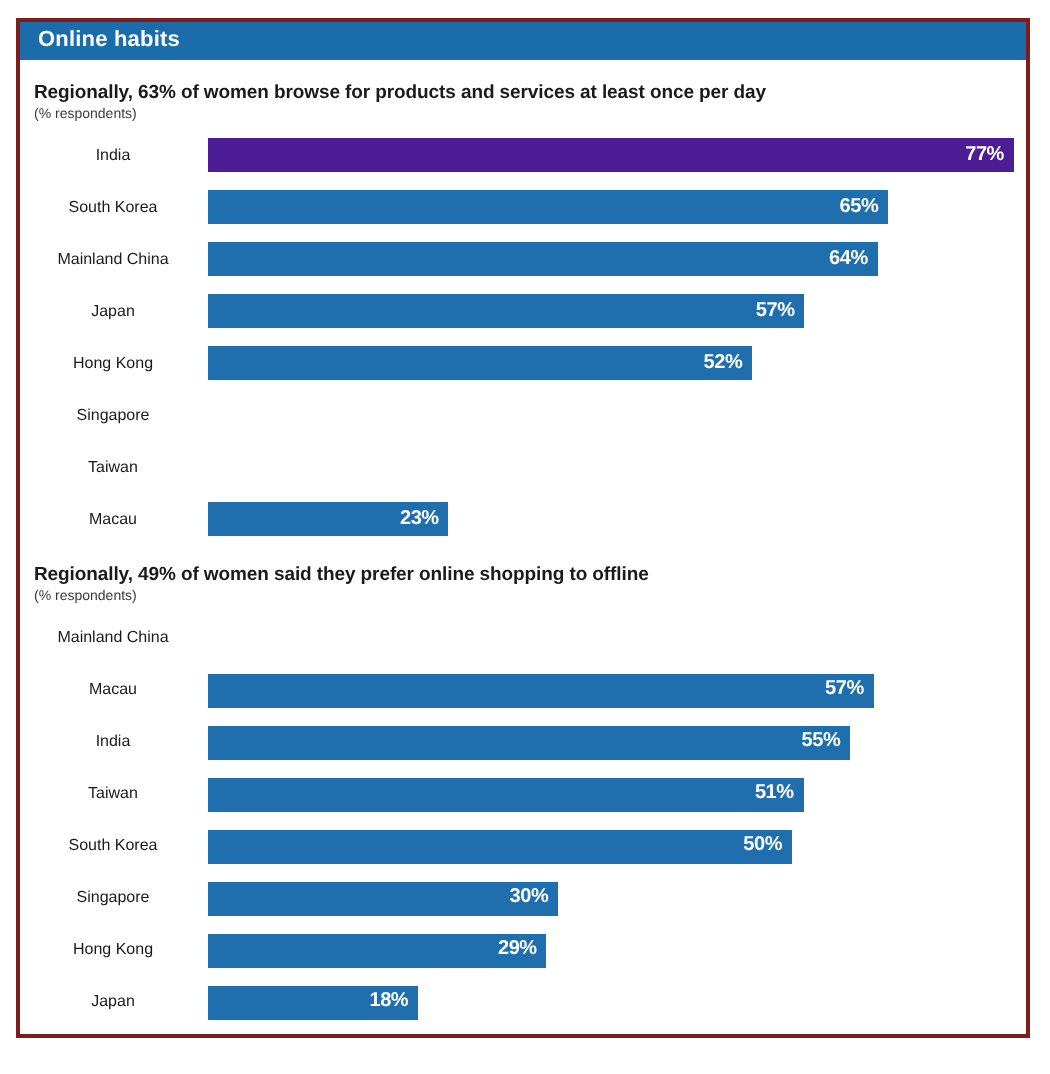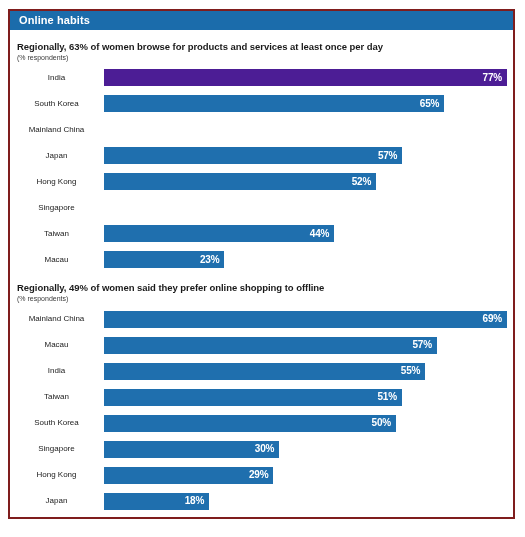--- a/index.html
+++ b/index.html
@@ -145,20 +145,25 @@
           <li class="bar-row">
             <span class="bar-label">South Korea</span>
             <span class="bar-track">
               <span class="bar-fill" style="width: 84.4156%; background: rgb(31, 111, 174);">
                 <span class="bar-value">65%</span>
               </span>
             </span>
           </li>
           <li class="bar-row">
             <span class="bar-label">Mainland China</span>
+            <span class="bar-track">
+              <span class="bar-fill" style="width: 83.1169%; background: rgb(31, 111, 174);">
+                <span class="bar-value">64%</span>
+              </span>
+            </span>
           </li>
           <li class="bar-row">
             <span class="bar-label">Japan</span>
             <span class="bar-track">
               <span class="bar-fill" style="width: 74.026%; background: rgb(31, 111, 174);">
                 <span class="bar-value">57%</span>
               </span>
             </span>
           </li>
           <li class="bar-row">
@@ -167,48 +172,38 @@
               <span class="bar-fill" style="width: 67.5325%; background: rgb(31, 111, 174);">
                 <span class="bar-value">52%</span>
               </span>
             </span>
           </li>
           <li class="bar-row">
             <span class="bar-label">Singapore</span>
           </li>
           <li class="bar-row">
             <span class="bar-label">Taiwan</span>
-            <span class="bar-track">
-              <span class="bar-fill" style="width: 57.1429%; background: rgb(31, 111, 174);">
-                <span class="bar-value">44%</span>
-              </span>
-            </span>
           </li>
           <li class="bar-row">
             <span class="bar-label">Macau</span>
             <span class="bar-track">
               <span class="bar-fill" style="width: 29.8701%; background: rgb(31, 111, 174); padding-left: 12px;">
                 <span class="bar-value">23%</span>
               </span>
             </span>
           </li>
         </ul>
     </div>
 
     <div class="chart-block" id="chart-block-2">
       <div class="chart-title">Regionally, 49% of women said they prefer online shopping to offline</div>
       <div class="chart-subtitle">(% respondents)</div>
       <ul class="bars" id="bars-2">
           <li class="bar-row">
             <span class="bar-label">Mainland China</span>
-            <span class="bar-track">
-              <span class="bar-fill" style="width: 100%; background: rgb(31, 111, 174);">
-                <span class="bar-value">69%</span>
-              </span>
-            </span>
           </li>
           <li class="bar-row">
             <span class="bar-label">Macau</span>
             <span class="bar-track">
               <span class="bar-fill" style="width: 82.6087%; background: rgb(31, 111, 174);">
                 <span class="bar-value">57%</span>
               </span>
             </span>
           </li>
           <li class="bar-row">

